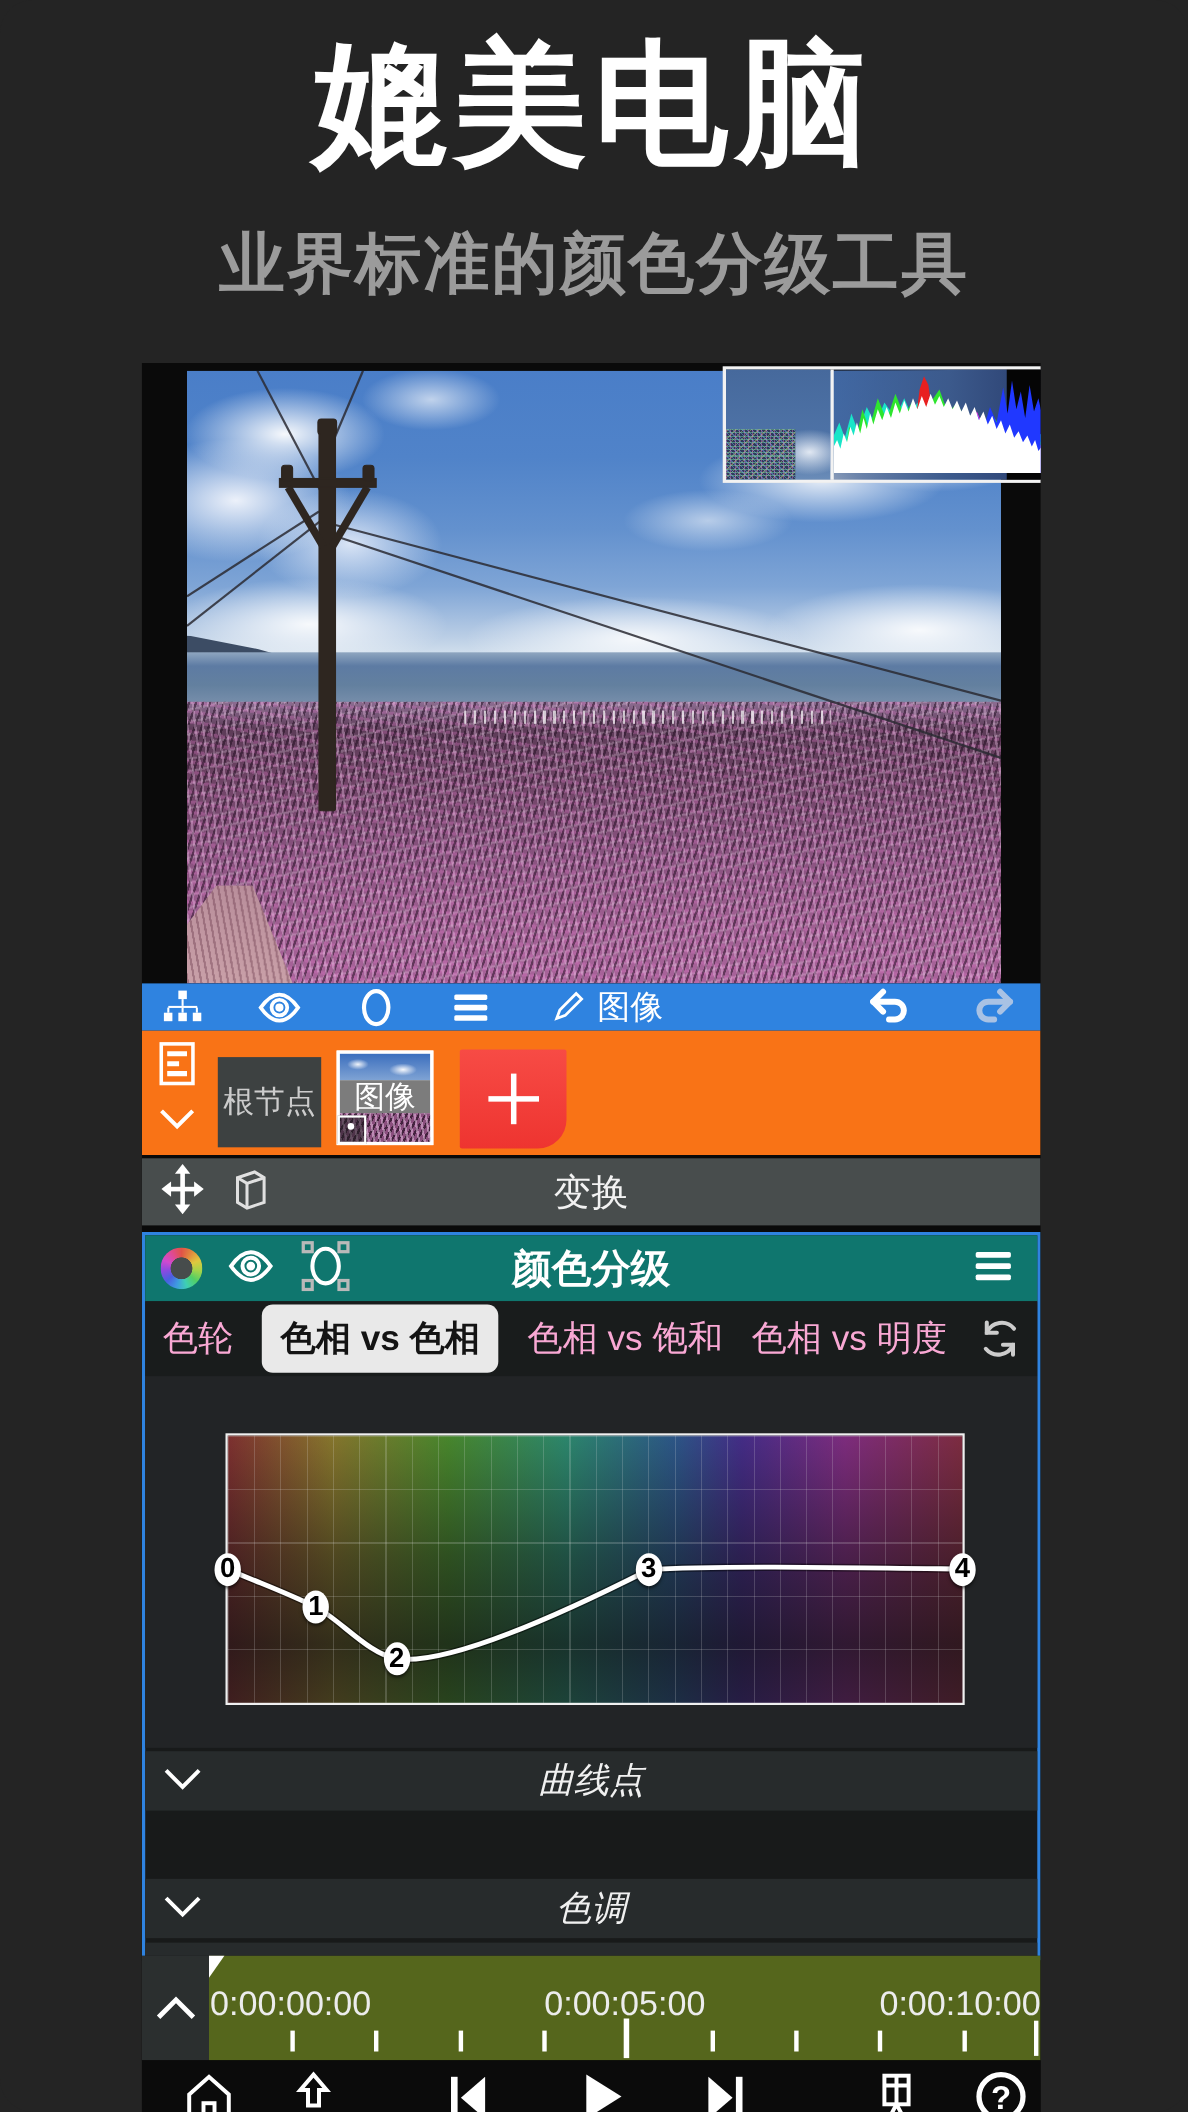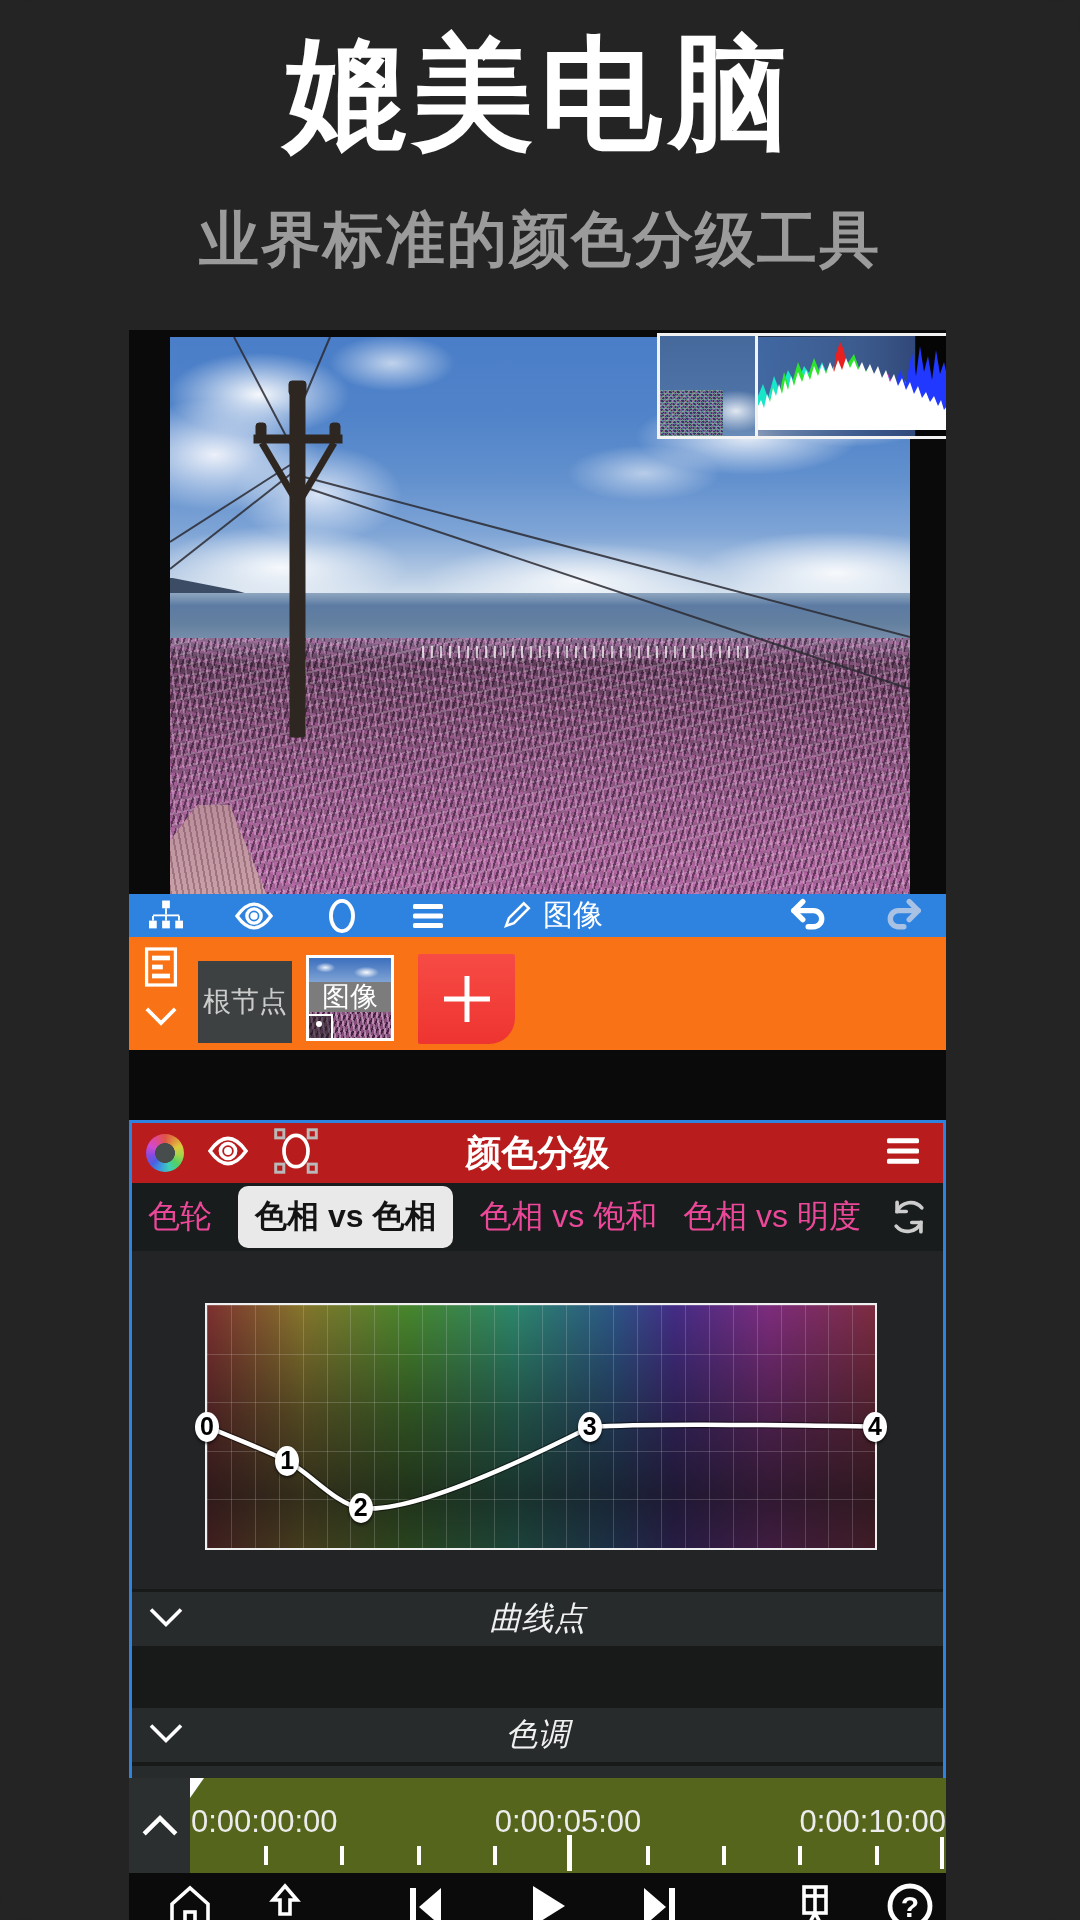--- a/index.html
+++ b/index.html
@@ -95,31 +95,31 @@
   .plus::before,.plus::after{content:"";position:absolute;background:#ffffff;}
   .plus::before{left:50%;top:0;width:5px;height:100%;transform:translateX(-50%);}
   .plus::after{top:50%;left:0;height:5px;width:100%;transform:translateY(-50%);}
   
   .trow{position:absolute;left:0;top:723px;width:817px;height:61px;background:#484d4d;
     display:flex;align-items:center;}
   .trow-label{position:absolute;left:0;width:100%;text-align:center;color:#f2f2f2;font-size:34px;}
   
   .panel{position:absolute;left:0;top:790px;width:817px;height:662px;box-sizing:border-box;
     border:3px solid #2f83e0;background:#181a1a;}
-  .p-head{position:absolute;left:0;top:0;width:100%;height:60px;background:#b91c1c;
+  .p-head{position:absolute;left:0;top:0;width:100%;height:60px;background:#0f766e;
     display:flex;align-items:center;}
   .p-title{position:absolute;left:0;width:100%;text-align:center;color:#ffffff;font-size:36px;font-weight:bold;}
   .wheel{width:38px;height:38px;border-radius:50%;margin-left:14px;
     background:
      radial-gradient(circle at center,#474c4c 0 36%,rgba(0,0,0,0) 38%),
      conic-gradient(#e05347,#e08a3e,#e0c83e,#a4d44a,#52cf65,#3ecfb4,#3e9ae0,#4a5fe0,#8a4ae0,#cf4ad0,#e04a92,#e05347);}
   .p-tabs{position:absolute;left:0;top:60px;width:100%;height:68px;background:#191c1c;overflow:hidden;}
   .tabs-clip{position:absolute;left:0;top:0;width:724px;height:100%;overflow:hidden;
     display:flex;align-items:center;gap:26px;padding-left:16px;}
-  .tab{flex:0 0 auto;color:#ec4899;font-size:32px;white-space:nowrap;}
+  .tab{flex:0 0 auto;color:#f9a8d4;font-size:32px;white-space:nowrap;}
   .tab.sel{background:#e9e9e9;color:#141414;font-weight:600;padding:9px 17px;border-radius:10px;}
   .tab-refresh{position:absolute;right:12px;top:12px;width:44px;height:44px;}
   
   .curve-zone{position:absolute;left:0;top:128px;width:100%;height:338px;background:#222426;}
   .cv-frame{position:absolute;left:73px;top:52px;width:668px;height:243px;border:2px solid #f0f0f0;
     background:
       repeating-linear-gradient(90deg, rgba(225,225,225,.20) 0 1px, rgba(0,0,0,0) 1px 23.9px),
       repeating-linear-gradient(180deg, rgba(225,225,225,.20) 0 1px, rgba(0,0,0,0) 1px 48.6px),
       linear-gradient(180deg, rgba(16,16,18,.12) 0%, rgba(16,16,18,.52) 45%, rgba(16,16,18,.74) 78%, rgba(16,16,18,.62) 100%),
       linear-gradient(90deg,#8c3434 0%,#968230 14%,#4f9630 30%,#309678 46%,#305e96 61%,#4b3096 70%,#8c308c 84%,#8c3046 100%);}
@@ -280,20 +280,40 @@
         <div class="ti-sky"></div>
         <div class="ti-band">图像</div>
         <div class="ti-flowers"></div>
         <div class="ti-badge"></div>
       </div>
       <div class="tile-add">
         <span class="plus"></span>
       </div>
     </div>
 
+    <div class="trow">
+      <span class="trow-label">变换</span>
+      <span class="ic" style="margin-left:16px;position:relative;">
+        <svg width="42" height="46" viewBox="0 0 24 26" fill="#ffffff">
+          <polygon points="12,0 16,5 8,5"></polygon>
+            <polygon points="12,26 16,21 8,21"></polygon>
+          <polygon points="1,13 6,9 6,17"></polygon>
+            <polygon points="23,13 18,9 18,17"></polygon>
+          <rect x="10.8" y="4" width="2.4" height="18"></rect>
+            <rect x="5" y="11.8" width="14" height="2.4"></rect>
+        </svg>
+      </span>
+      <span class="ic" style="margin-left:22px;position:relative;">
+        <svg width="38" height="46" viewBox="0 0 22 26" fill="none" stroke="#e0e0e0" stroke-width="1.6">
+          <polygon points="4,7 13,4 18,7 18,20 9,23 4,20"></polygon>
+          <polyline points="4,7 9,10 18,7"></polyline>
+          <line x1="9" y1="10" x2="9" y2="23"></line>
+        </svg>
+      </span>
+    </div>
 
     <div class="panel">
       <div class="p-head">
         <span class="p-title">颜色分级</span>
         <span class="wheel"></span>
         <span class="ic" style="margin-left:22px;position:relative;">
           <svg width="44" height="36" viewBox="0 0 24 20" fill="none" stroke="#ffffff" stroke-width="2">
             <path d="M2 10 Q7 3 12 3 Q17 3 22 10 Q17 17 12 17 Q7 17 2 10 Z"></path>
             <circle cx="12" cy="10" r="4.2"></circle>
               <circle cx="12" cy="10" r="1.2" fill="#ffffff"></circle>

